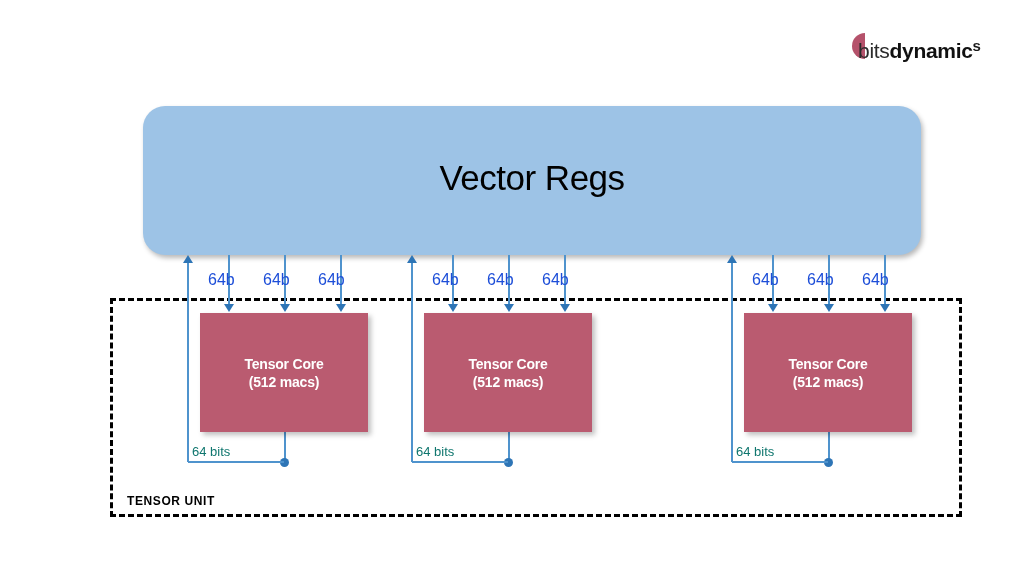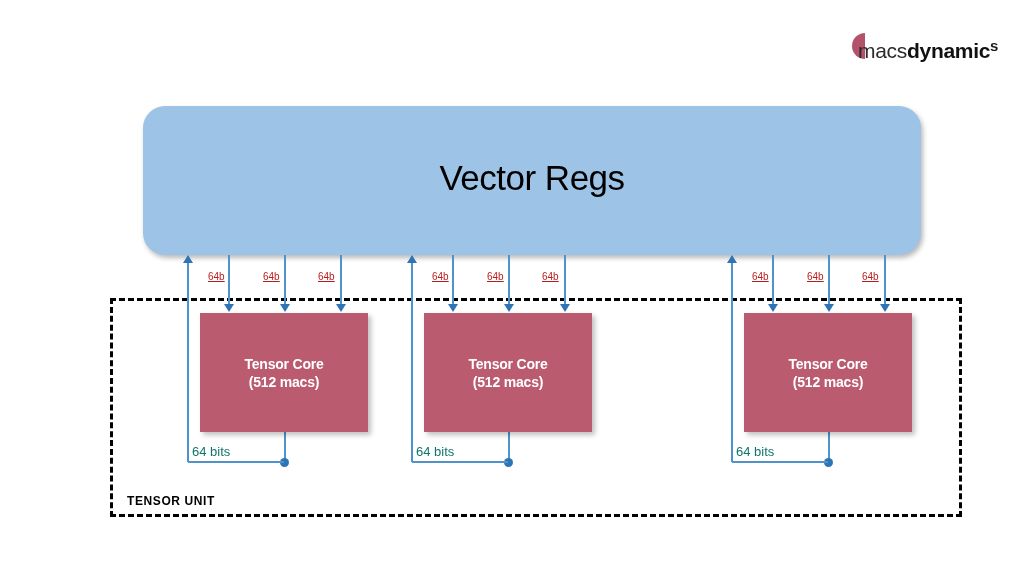--- a/index.html
+++ b/index.html
@@ -146,40 +146,39 @@
     border-bottom: 8px solid #2e75b6;
   }
   .wire-dot {
     position: absolute;
     width: 9px; height: 9px;
     border-radius: 50%;
     background: #2e75b6;
   }
   .wire-label {
     position: absolute;
-    font-size: 10px;
-    color: #b91c1c;
+    font-size: 16px;
+    color: #1d4ed8;
     white-space: nowrap;
-    text-decoration: underline;
   }
   .wire-label-wide {
     position: absolute;
     font-size: 13px;
     color: #0f766e;
     white-space: nowrap;
   }
 </style>
 </head>
 <body>
 
 <div id="canvas">
 
   <div id="logo">
     <div id="logo-mark"></div>
-    <div id="logo-text"><span class="light">macs</span><span class="bold">dynamic</span><span class="sup">s</span></div>
+    <div id="logo-text"><span class="light">bits</span><span class="bold">dynamic</span><span class="sup">s</span></div>
   </div>
 
   <div id="vector-regs">
     <div id="vector-regs-label">Vector Regs</div>
   </div>
 
   <div id="tensor-unit"></div>
   <div id="tensor-unit-label">TENSOR UNIT</div>
 
   <div class="wire-v" style="left:284px; top:432px; height:31px;"></div>

